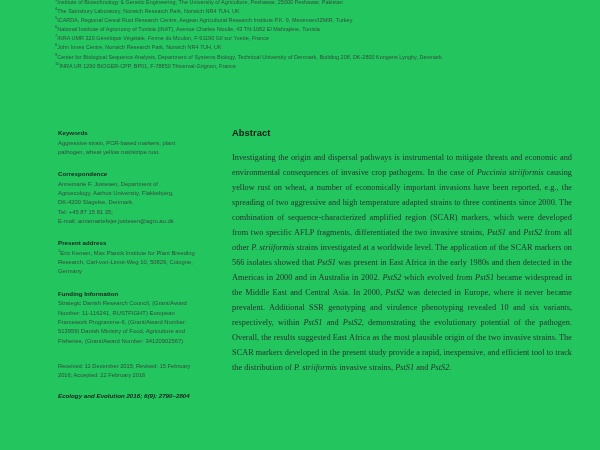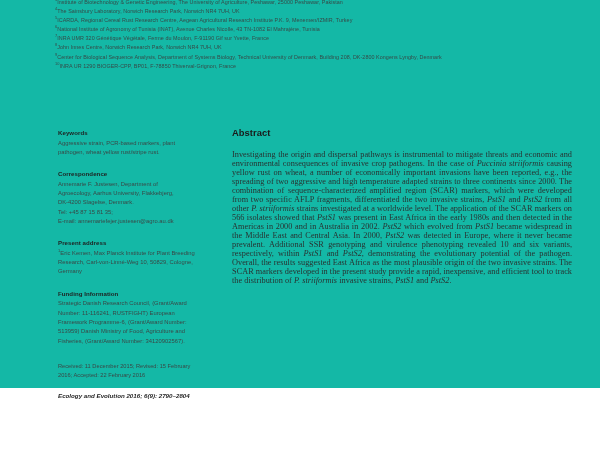--- a/index.html
+++ b/index.html
@@ -13,22 +13,22 @@
     font-family: "Liberation Sans", sans-serif;
     color: #2b2b2b;
     overflow: hidden;
     position: relative;
   }
   .page {
     position: absolute;
     left: 0;
     top: 0;
     width: 600px;
-    height: 388px;
-    background: #14b8a6;
+    height: 450px;
+    background: #22c55e;
   }
 
   
   .affiliations {
     position: absolute;
     left: 55px;
     top: -2px;
     width: 520px;
   }
   .aff-line {
@@ -113,21 +113,21 @@
     font-size: 9.4px;
     font-weight: bold;
     color: #1a1a1a;
     letter-spacing: 0.005em;
     margin: 0 0 12px 0;
     filter: blur(0.15px);
   }
   .abstract-body {
     font-family: "Liberation Serif", serif;
     font-size: 8.25px;
-    line-height: 9px;
+    line-height: 15px;
     color: #2a2a2a;
     text-align: justify;
     text-justify: inter-word;
     letter-spacing: 0.005em;
     filter: blur(0.2px);
     opacity: 0.94;
   }
   .abstract-body i {
     font-style: italic;
   }

